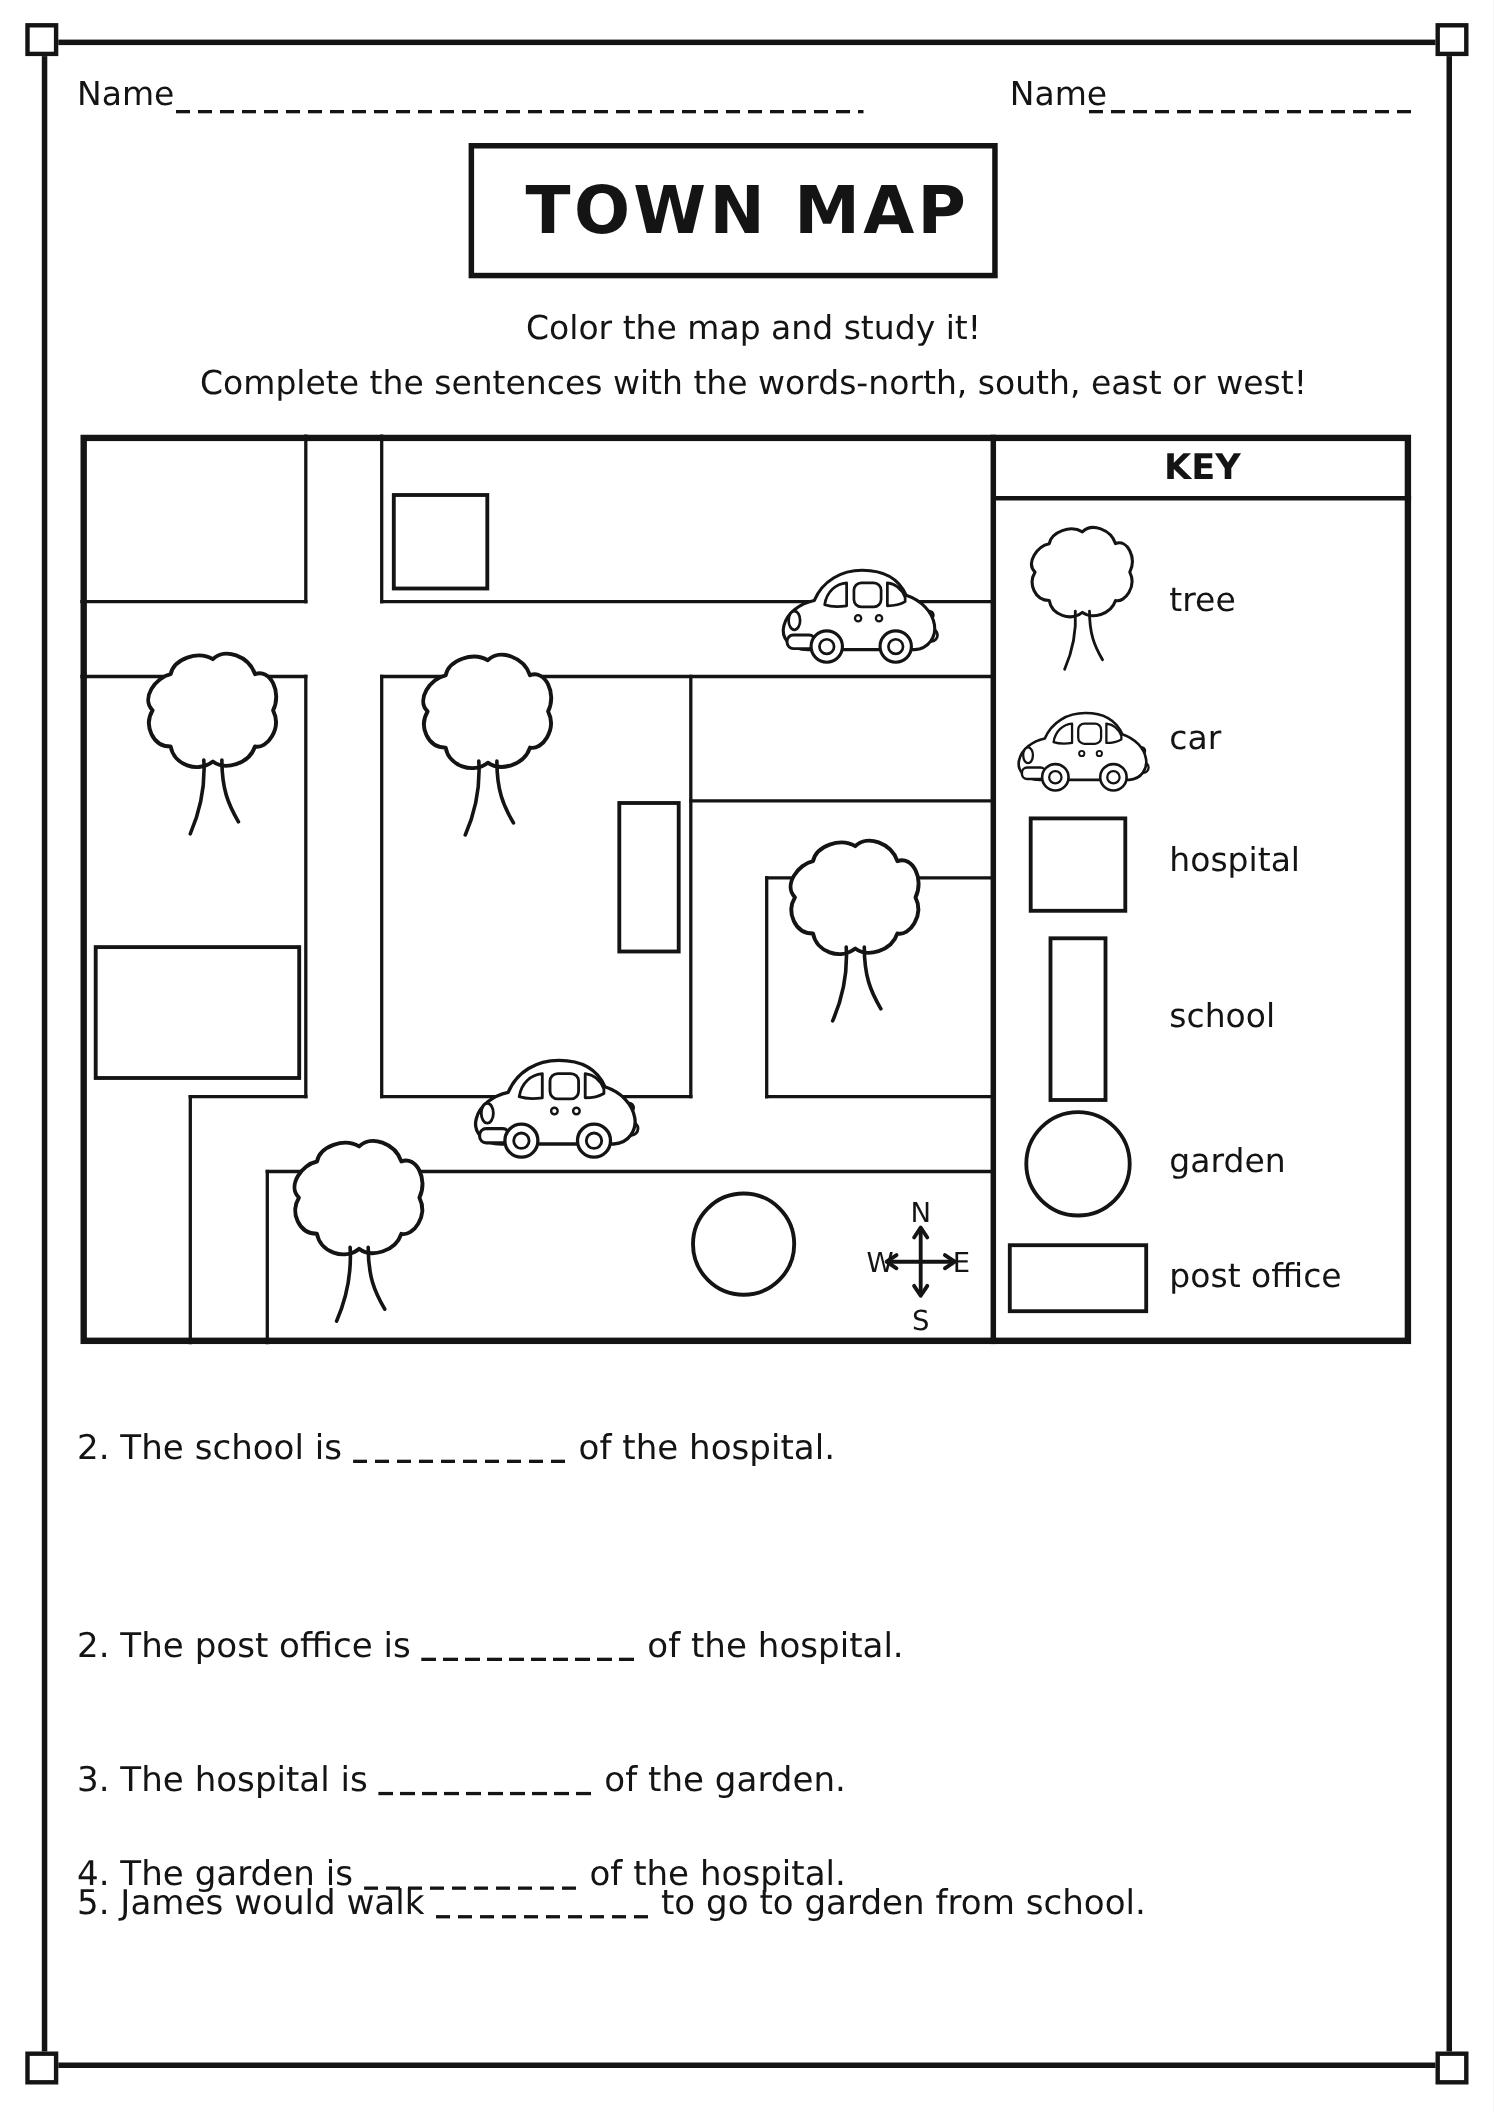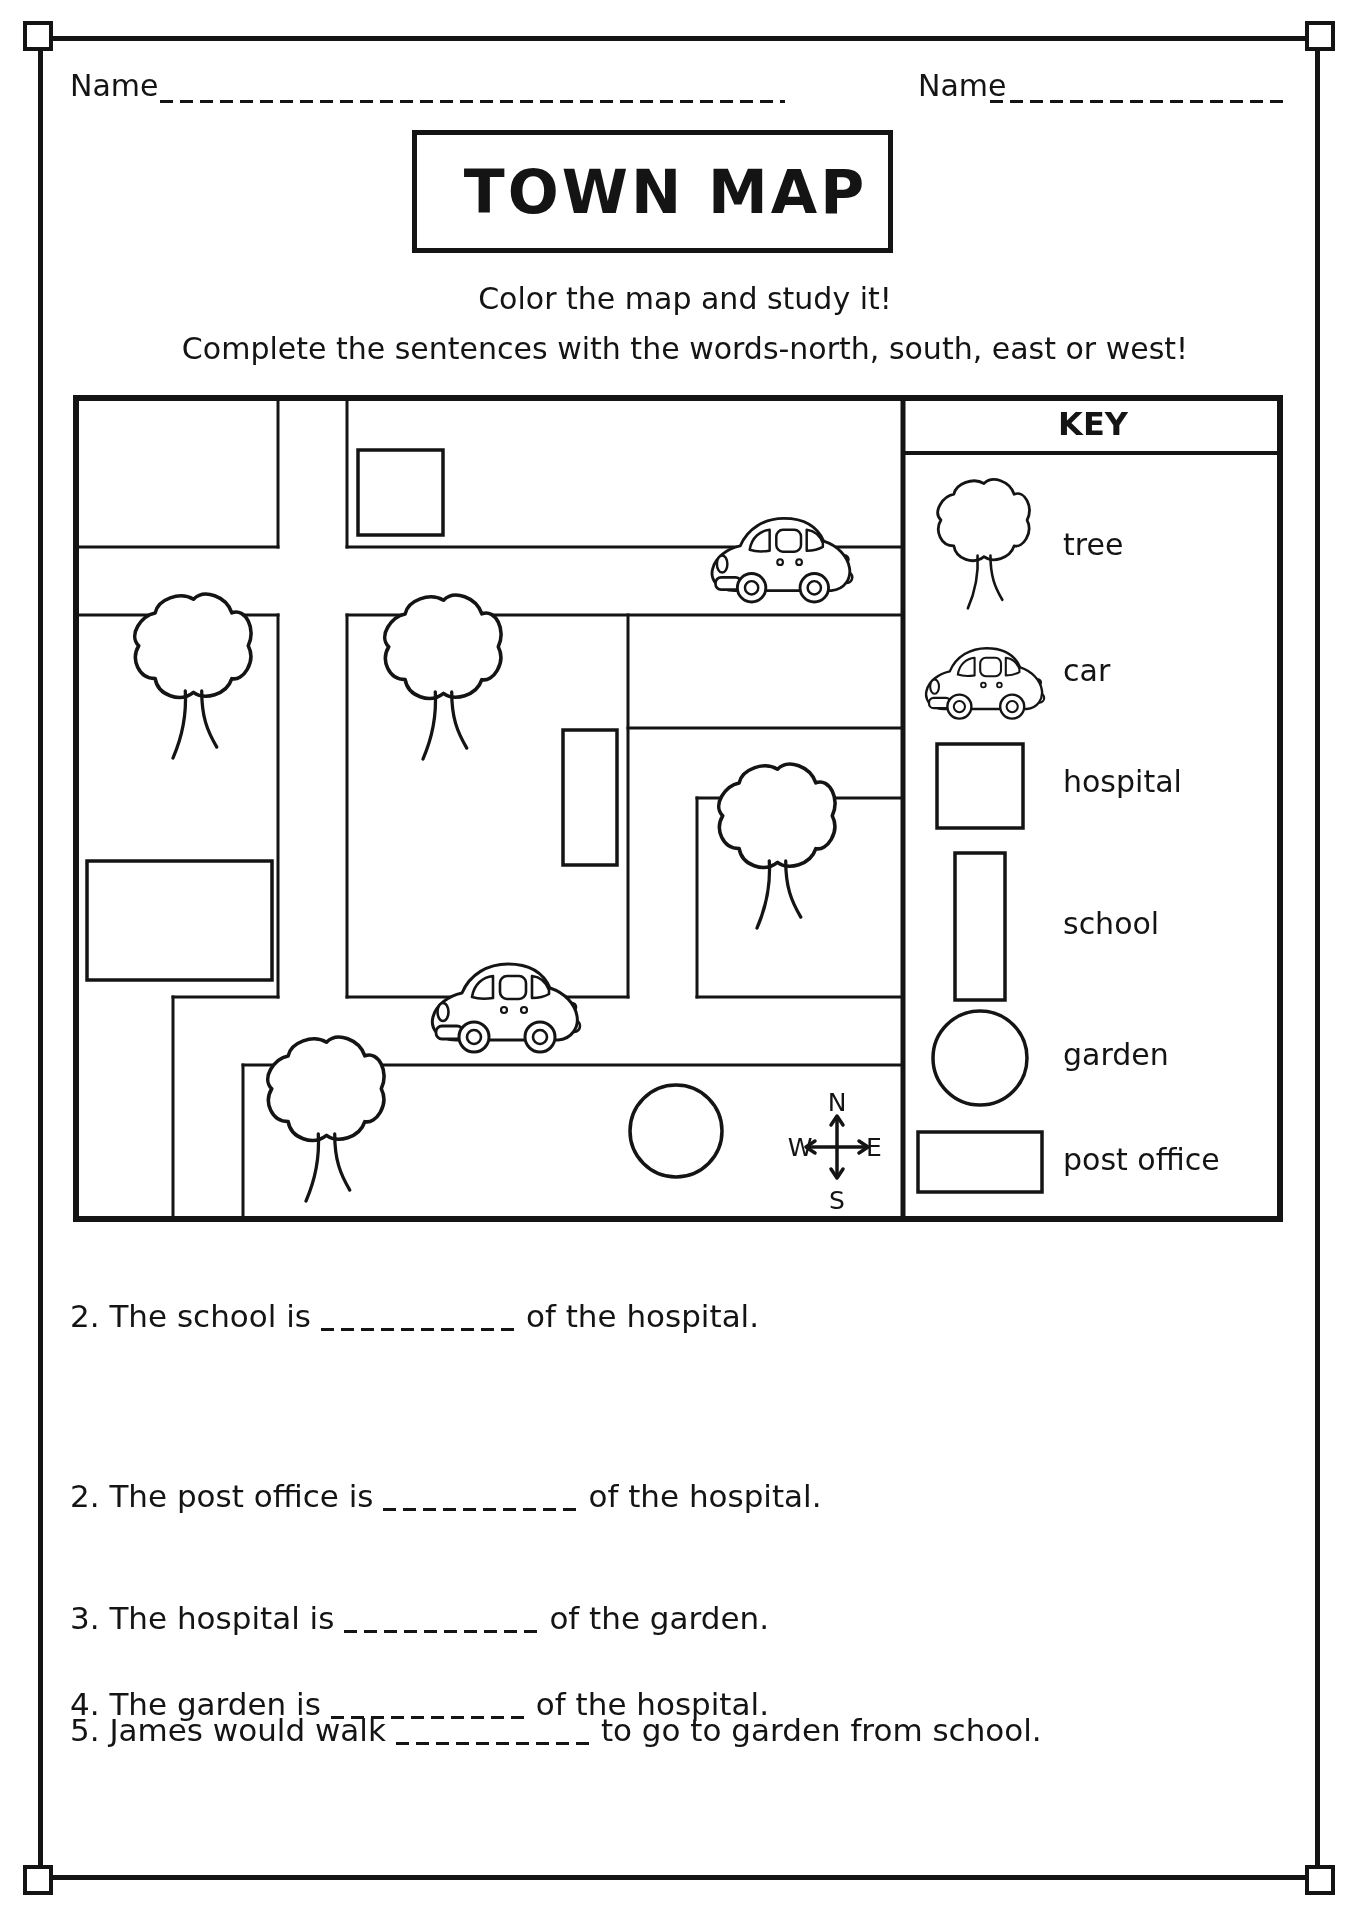--- a/index.html
+++ b/index.html
@@ -16,21 +16,21 @@
   .corner.bl{left:23px;top:1865px}.corner.br{left:1305px;top:1865px}
 
   .hdr-label{position:absolute;font-size:30px;line-height:40px;top:66px;}
   .name-label{left:70px}
   .date-label{left:918px}
   .dash-line{position:absolute;height:3px;top:100px;
     background:repeating-linear-gradient(90deg,#141414 0 13px,transparent 13px 20px);}
   .name-line{left:160px;width:625px}
   .date-line{left:990px;width:294px}
 
-  .title-box{position:absolute;left:412px;top:130px;width:481px;height:123px;
+  .title-box{position:absolute;left:426px;top:130px;width:481px;height:123px;
     border:5px solid #141414;box-sizing:border-box;
     display:flex;align-items:center;justify-content:center;padding-left:26px;}
   .title-text{font-size:60px;font-weight:bold;letter-spacing:3px;}
 
   .subtitle{position:absolute;left:685px;transform:translateX(-50%);
     font-size:30px;line-height:40px;white-space:nowrap;}
   .sub1{top:279px}
   .sub2{top:329px}
 
   .map-svg{position:absolute;left:73px;top:395px;}

